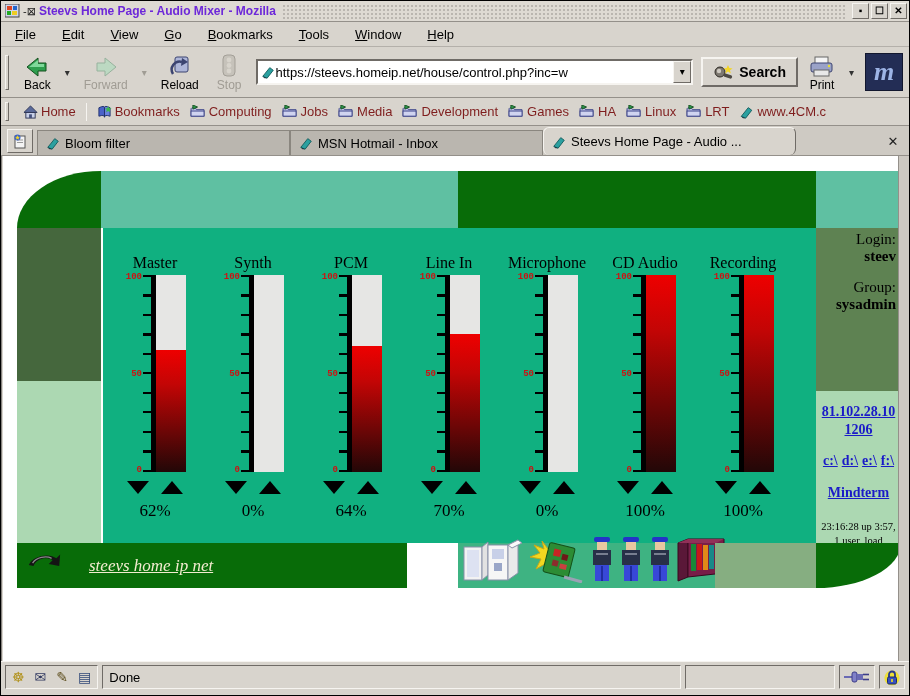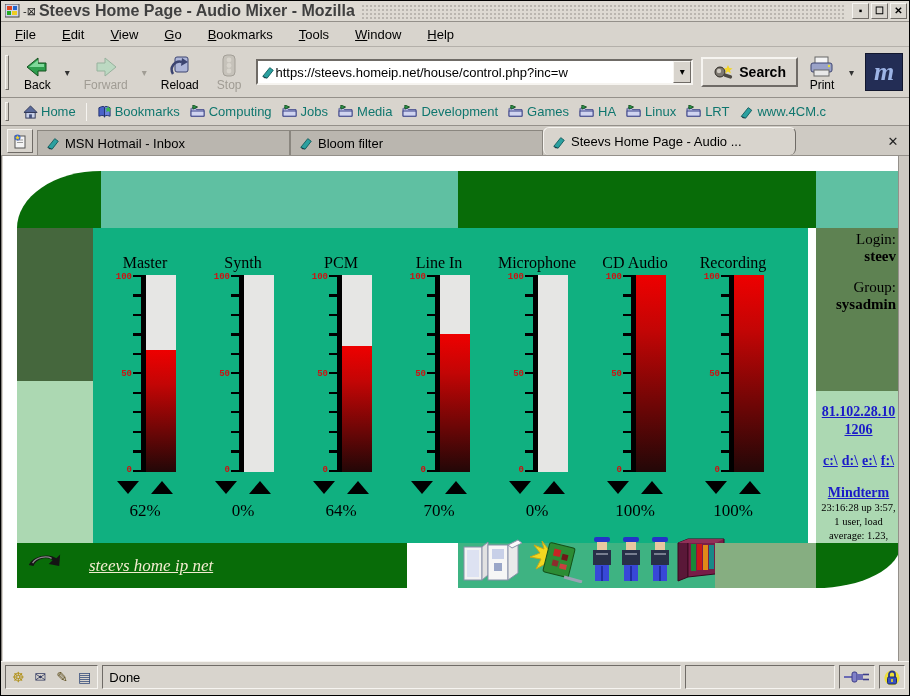--- a/index.html
+++ b/index.html
@@ -5,21 +5,21 @@
   * { box-sizing: border-box; margin: 0; padding: 0; }
   html,body { background:#fff; }
   body { font-family: "Liberation Sans", sans-serif; width:910px; }
 
   .window { width:910px; height:696px; border:1px solid #000; background:#d8d4cd; position:relative; display:flex; flex-direction:column; }
 
   
   .titlebar { height:21px; background:#dedad3; display:flex; align-items:center; padding:0 2px; border-bottom:1px solid #94908a; flex:0 0 auto; }
   .win-icon { width:16px; height:14px; margin:0 2px; flex:0 0 auto; }
   .title-pin { font-size:11px; color:#222; margin-right:3px; }
-  .titlebar .title { font-size:16px; font-weight:bold; color:#404040; white-space:nowrap; }
+  .titlebar .title { font-size:12px; font-weight:bold; color:#6d28d9; white-space:nowrap; }
   .titlebar .dots { flex:1; height:15px; margin:0 6px; background-image:radial-gradient(#bab6b0 26%, transparent 27%); background-size:4px 4px; }
   .winbtns { display:flex; gap:2px; }
   .winbtns .wbtn { width:17px; height:16px; background:#d8d4cd; border:1px solid; border-color:#f6f4f0 #6f6b66 #6f6b66 #f6f4f0; font-size:10px; line-height:14px; text-align:center; color:#000; font-weight:bold; }
 
   
   .menubar { height:25px; display:flex; align-items:center; gap:26px; padding-left:14px; background:#d8d4cd; border-bottom:1px solid #b4b0aa; flex:0 0 auto; }
   .menu-item { font-size:13px; color:#000; cursor:default; }
   .grippy { width:4px; height:70%; border:1px solid; border-color:#f6f4f0 #6f6b66 #6f6b66 #f6f4f0; background:#d8d4cd; margin-right:4px; flex:0 0 auto; }
 
   
@@ -31,21 +31,21 @@
   .dd-arrow { font-size:10px; color:#333; padding:0 3px; }
   .dd-arrow.disabled { color:#a09c94; }
   .urlbar { flex:1; display:flex; align-items:center; height:26px; background:#fff; border:2px solid; border-color:#6f6b66 #f6f4f0 #f6f4f0 #6f6b66; margin:0 4px; padding-left:3px; }
   .urlbar input { flex:1; border:none; outline:none; font-size:13px; font-family:"Liberation Sans",sans-serif; color:#000; background:#fff; min-width:0; }
   .url-drop { width:18px; height:22px; background:#d8d4cd; border:1px solid; border-color:#f6f4f0 #6f6b66 #6f6b66 #f6f4f0; text-align:center; font-size:10px; line-height:20px; flex:0 0 auto; }
   .searchbtn { display:flex; align-items:center; gap:4px; height:30px; padding:0 10px; background:#d8d4cd; border:2px solid; border-color:#f6f4f0 #6f6b66 #6f6b66 #f6f4f0; font-size:14px; font-weight:bold; color:#000; }
   .logo { width:38px; height:38px; background:#232d55; border:1px solid #12172e; margin-left:4px; display:flex; align-items:center; justify-content:center; font-family:"Liberation Serif",serif; font-weight:bold; font-style:italic; font-size:26px; color:#9db4e6; flex:0 0 auto; }
 
   
   .personalbar { height:28px; display:flex; align-items:center; background:#d8d4cd; border-bottom:1px solid #94908a; padding:0 4px; gap:10px; overflow:hidden; flex:0 0 auto; white-space:nowrap; }
-  .pt-item { display:flex; align-items:center; gap:3px; font-size:13px; color:#0f766e; flex:0 0 auto; }
+  .pt-item { display:flex; align-items:center; gap:3px; font-size:13px; color:#7f1d1d; flex:0 0 auto; }
   .pt-sep { width:1px; height:18px; background:#94908a; border-right:1px solid #f6f4f0; flex:0 0 auto; }
   .pt-list { display:flex; align-items:center; gap:10px; }
 
   
   .tabbar { height:30px; display:flex; align-items:flex-end; background:#cecac3; border-bottom:1px solid #94908a; padding:0 2px; flex:0 0 auto; }
   .newtab { width:26px; height:24px; margin:0 4px 2px 4px; background:#d8d4cd; border:1px solid; border-color:#f6f4f0 #6f6b66 #6f6b66 #f6f4f0; display:flex; align-items:center; justify-content:center; flex:0 0 auto; }
   .tab { width:253px; height:25px; display:flex; align-items:center; gap:5px; padding:0 8px; font-size:13px; color:#000; background:#bab6af; border:1px solid #8a867f; border-bottom:none; flex:0 0 auto; overflow:hidden; white-space:nowrap; }
   .tab.active { background:#d8d4cd; height:28px; border-color:#f6f4f0 #6f6b66 transparent #f6f4f0;border-radius:6px; }
   .tabspacer { flex:1; }
   .tabclose { width:24px; height:24px; margin:0 2px 2px 0; display:flex; align-items:center; justify-content:center; font-size:13px; color:#222; flex:0 0 auto; }
@@ -53,21 +53,21 @@
   
   .content { position:relative; flex:1; background:#fff; border-left:2px groove #d8d4cd; overflow:hidden; }
   .vscroll { position:absolute; right:0; top:0; bottom:0; width:11px; background:#cdc9c2; border-left:1px solid #94908a; }
   .blk { position:absolute; }
   .corner-tl { left:14px; top:15px; width:84px; height:57px; background:#086c08; border-top-left-radius:84px 57px; }
   .top-teal1 { left:98px; top:15px; width:357px; height:57px; background:#5fc0a2; }
   .top-dg    { left:455px; top:15px; width:358px; height:57px; background:#086c08; }
   .top-teal2 { left:813px; top:15px; width:85px; height:57px; background:#5fc0a2; }
   .left-olive{ left:14px; top:72px; width:84px; height:153px; background:#45673d; }
   .left-pale { left:14px; top:225px; width:84px; height:162px; background:#acd8b2; }
-  .mixer     { left:90px; top:72px; width:715px; height:315px; background:#10b080; }
+  .mixer     { left:100px; top:72px; width:715px; height:315px; background:#10b080; }
   .sb-olive  { left:813px; top:72px; width:85px; height:163px; background:#5e8252; padding:3px 5px; }
   .sb-pale   { left:813px; top:235px; width:85px; height:152px; background:#acd8b2; text-align:center; padding-top:12px; }
   .foot-dark { left:14px; top:387px; width:390px; height:45px; background:#086c08; display:flex; align-items:center; }
   .foot-clip { left:455px; top:387px; width:257px; height:45px; background:#3eb382; display:flex; align-items:flex-end; gap:4px; padding:0 2px 1px 4px; }
   .foot-sage { left:712px; top:387px; width:101px; height:45px; background:#86ae81; }
   .corner-br { left:813px; top:387px; width:85px; height:45px; background:#086c08; border-bottom-right-radius:85px 45px; }
 
   
   .sliders { display:flex; gap:34px; padding:26px 0 0 20px; }
   .slider { width:64px; display:flex; flex-direction:column; align-items:center; font-family:"Liberation Serif",serif; }
@@ -84,21 +84,21 @@
   .tri-up   { width:0; height:0; border-left:11px solid transparent; border-right:11px solid transparent; border-bottom:13px solid #000; }
   .ch-pct { font-size:17px; color:#000; margin-top:7px; }
 
   
   .sb-olive { font-family:"Liberation Serif",serif; color:#000; font-size:15px; }
   .sb-line { text-align:right; } .sb-val { text-align:right; font-weight:bold; margin-bottom:14px; }
   .sb-pale { font-family:"Liberation Serif",serif; }
   .sb-pale a { color:#1a1ac8; font-weight:bold; font-size:14px; text-decoration:underline;font-family:Liberation Serif, serif; }
   .ip-link { display:block; line-height:1.3; margin-bottom:14px; }
   .drives { margin-bottom:14px; display:flex; justify-content:center; gap:4px; }
-  .mindterm { display:inline-block; margin-bottom:0; }
+  .mindterm { display:inline-block; margin-bottom:19px; }
   .uptime { font-size:10.5px; color:#000; line-height:1.3; padding:0 2px; }
 
   
   .back-clip { margin-left:8px; flex:0 0 auto; }
   .site-link { margin-left:26px; font-family:"Liberation Serif",serif; font-style:italic; font-size:17px; color:#f2eccf; text-decoration:underline; }
   .clip { flex:0 0 auto; margin-bottom:0; }
 
   
   .statusbar { height:34px; background:#d8d4cd; border-top:1px solid #f6f4f0; display:flex; align-items:center; padding:3px 4px 6px 4px; gap:4px; flex:0 0 auto; }
   .seg { height:24px; border:1px solid; border-color:#6f6b66 #f6f4f0 #f6f4f0 #6f6b66; display:flex; align-items:center; padding:0 6px; }
@@ -369,31 +369,31 @@
     </div>
     <div style="display:flex; align-items:flex-end;">
 
         <div class="tab">
           <span style="display:flex; flex:0 0 auto;">
             <svg width="14" height="14" viewBox="0 0 16 16">
               <path d="M2 13 L10 3 L14 6 L7 15 Z" fill="#2ba0a0" stroke="#0d5858"></path>
               <polygon points="2,13 4,15 7,15" fill="#123"></polygon>
             </svg>
           </span>
-          <span style="overflow:hidden; text-overflow:ellipsis;">MSN Hotmail - Inbox</span>
+          <span style="overflow:hidden; text-overflow:ellipsis;">Bloom filter</span>
         </div>
 
         <div class="tab">
           <span style="display:flex; flex:0 0 auto;">
             <svg width="14" height="14" viewBox="0 0 16 16">
               <path d="M2 13 L10 3 L14 6 L7 15 Z" fill="#2ba0a0" stroke="#0d5858"></path>
               <polygon points="2,13 4,15 7,15" fill="#123"></polygon>
             </svg>
           </span>
-          <span style="overflow:hidden; text-overflow:ellipsis;">Bloom filter</span>
+          <span style="overflow:hidden; text-overflow:ellipsis;">MSN Hotmail - Inbox</span>
         </div>
 
         <div class="tab active">
           <span style="display:flex; flex:0 0 auto;">
             <svg width="14" height="14" viewBox="0 0 16 16">
               <path d="M2 13 L10 3 L14 6 L7 15 Z" fill="#2ba0a0" stroke="#0d5858"></path>
               <polygon points="2,13 4,15 7,15" fill="#123"></polygon>
             </svg>
           </span>
           <span style="overflow:hidden; text-overflow:ellipsis;">Steevs Home Page - Audio ...</span>

